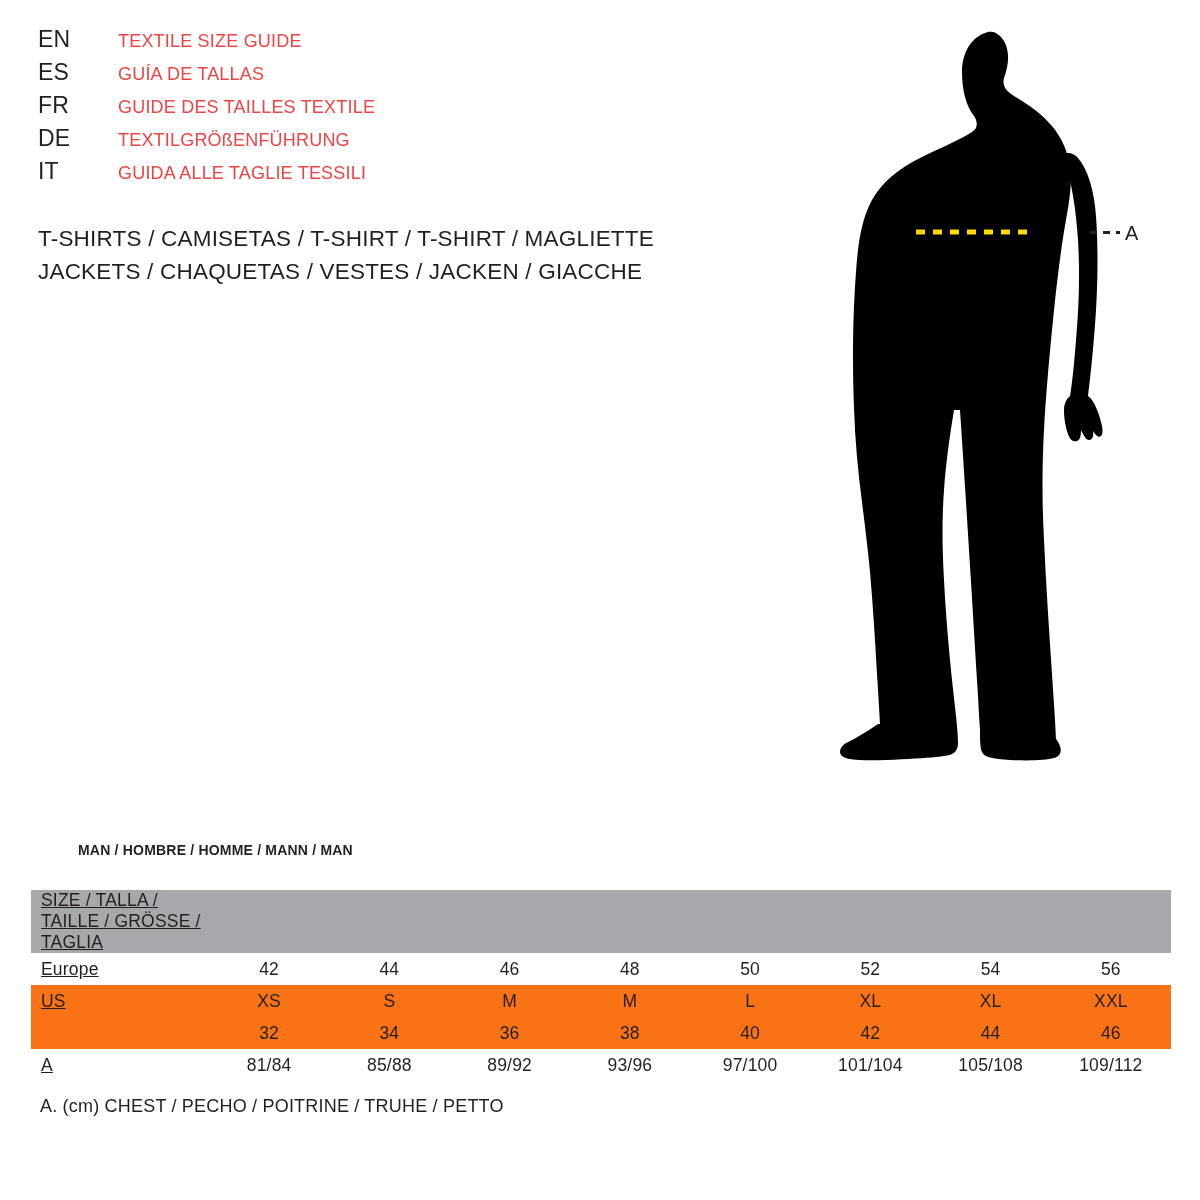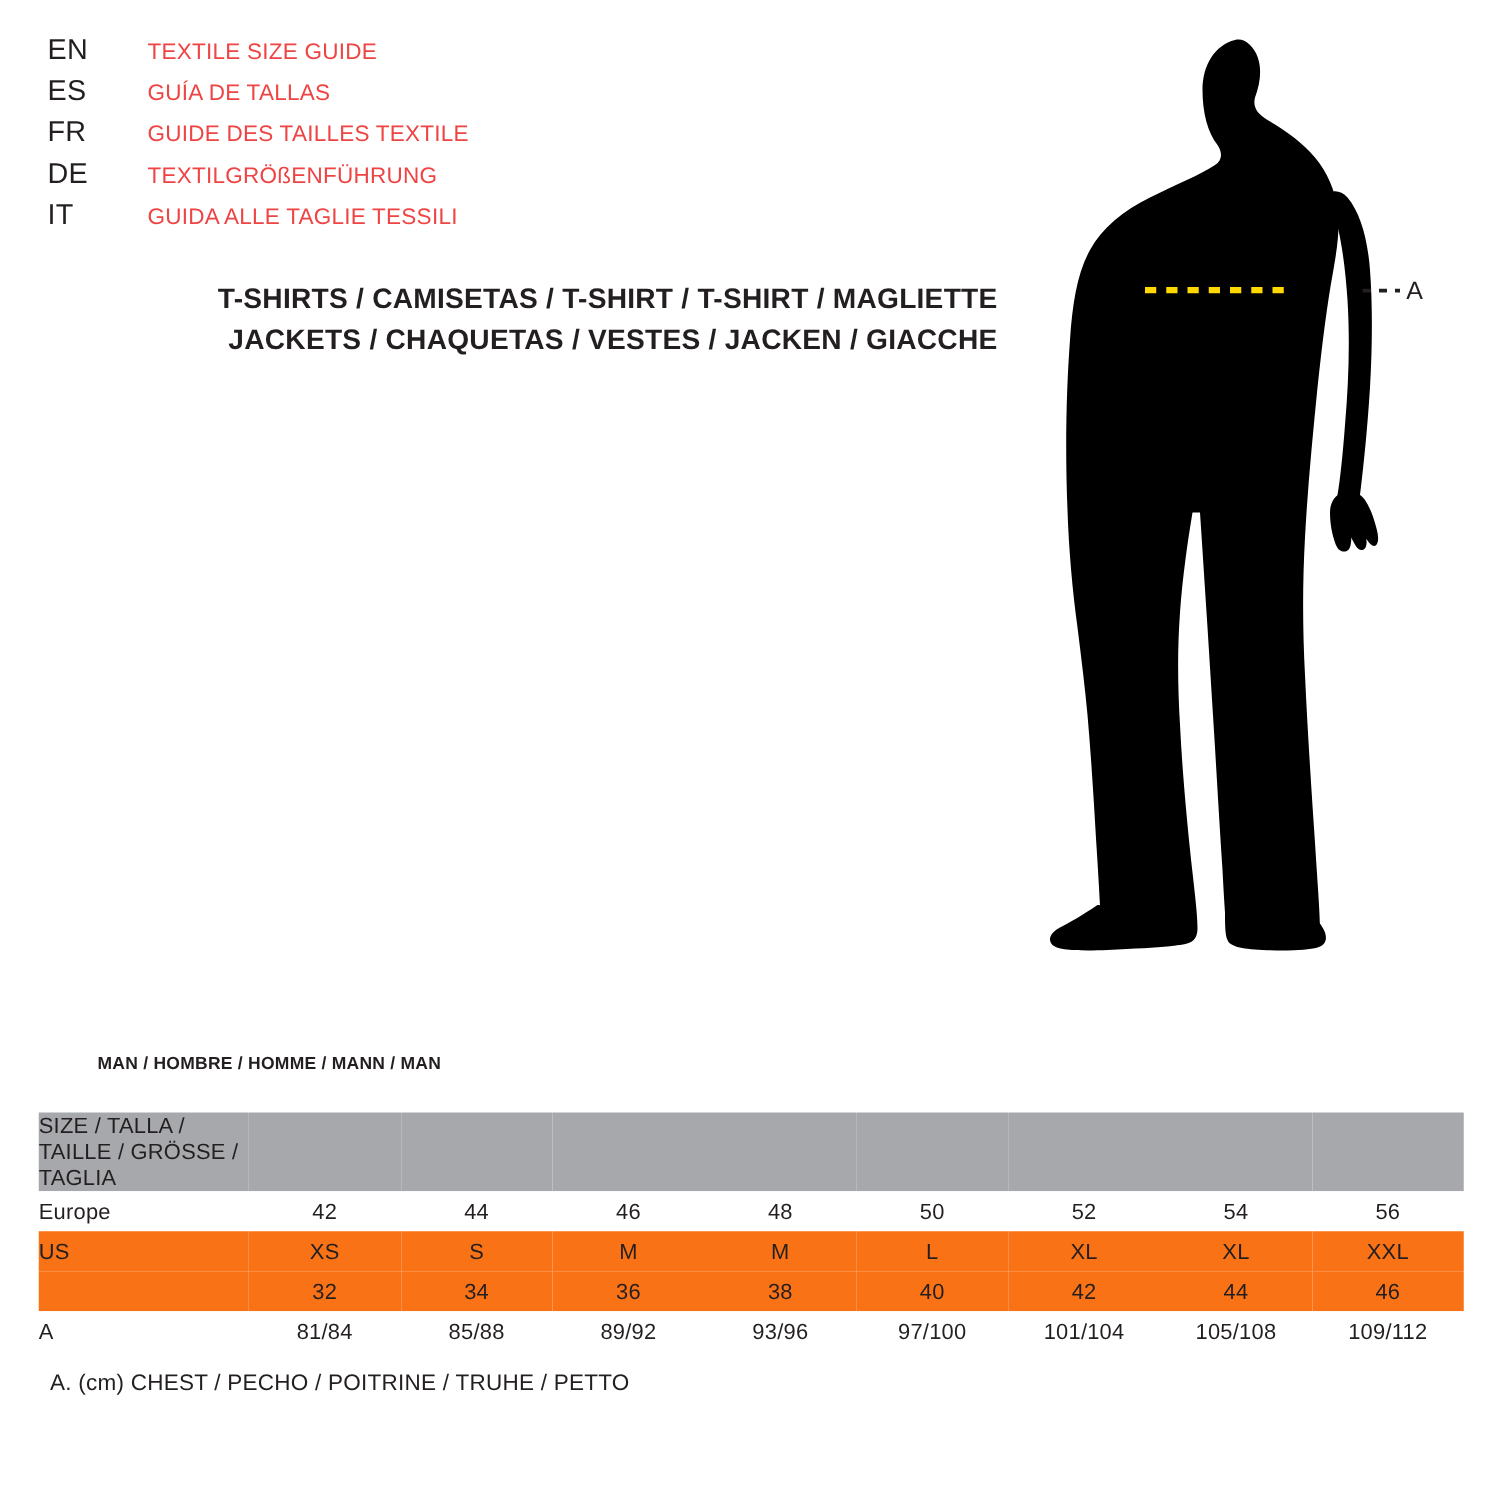--- a/index.html
+++ b/index.html
@@ -48,26 +48,25 @@
   }
 
   .garment-block {
     position: absolute;
     left: 38px;
     top: 222px;
     width: 760px;
   }
   .garment-line {
     font-size: 22.5px;
-    font-weight: bold;
+    font-weight: normal;
     letter-spacing: 0.2px;
     line-height: 33px;
     color: #231f20;
     white-space: nowrap;
-    text-align: right;
   }
 
   
   .figure-wrap {
     position: absolute;
     left: 820px;
     top: 10px;
     width: 360px;
     height: 780px;
   }
@@ -114,21 +113,23 @@
   table.size-table td {
     padding: 0;
     height: 32px;
     vertical-align: middle;
     text-align: center;
     font-size: 17.5px;
     letter-spacing: 0.2px;
   }
   table.size-table td.label {
     text-align: left;
+    padding-left: 10px;
     width: 168px;
+    text-decoration: underline;
   }
   tr.header-row td {
     background: #a6a8ab;
     height: 33px;
   }
   tr.header-row td.label {
     text-align: left;
     font-size: 17.5px;
   }
   tr.shade td { background: #f97316; }

